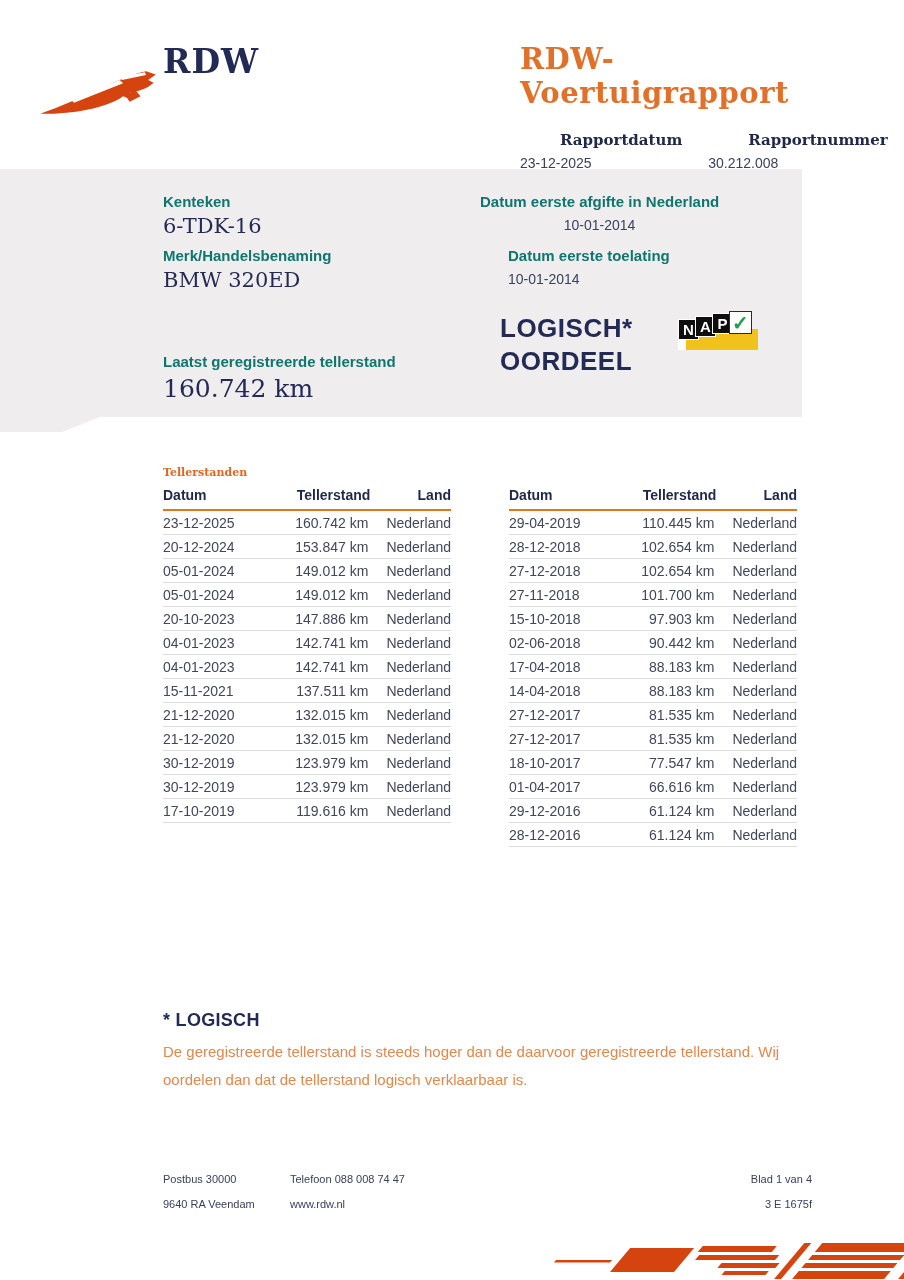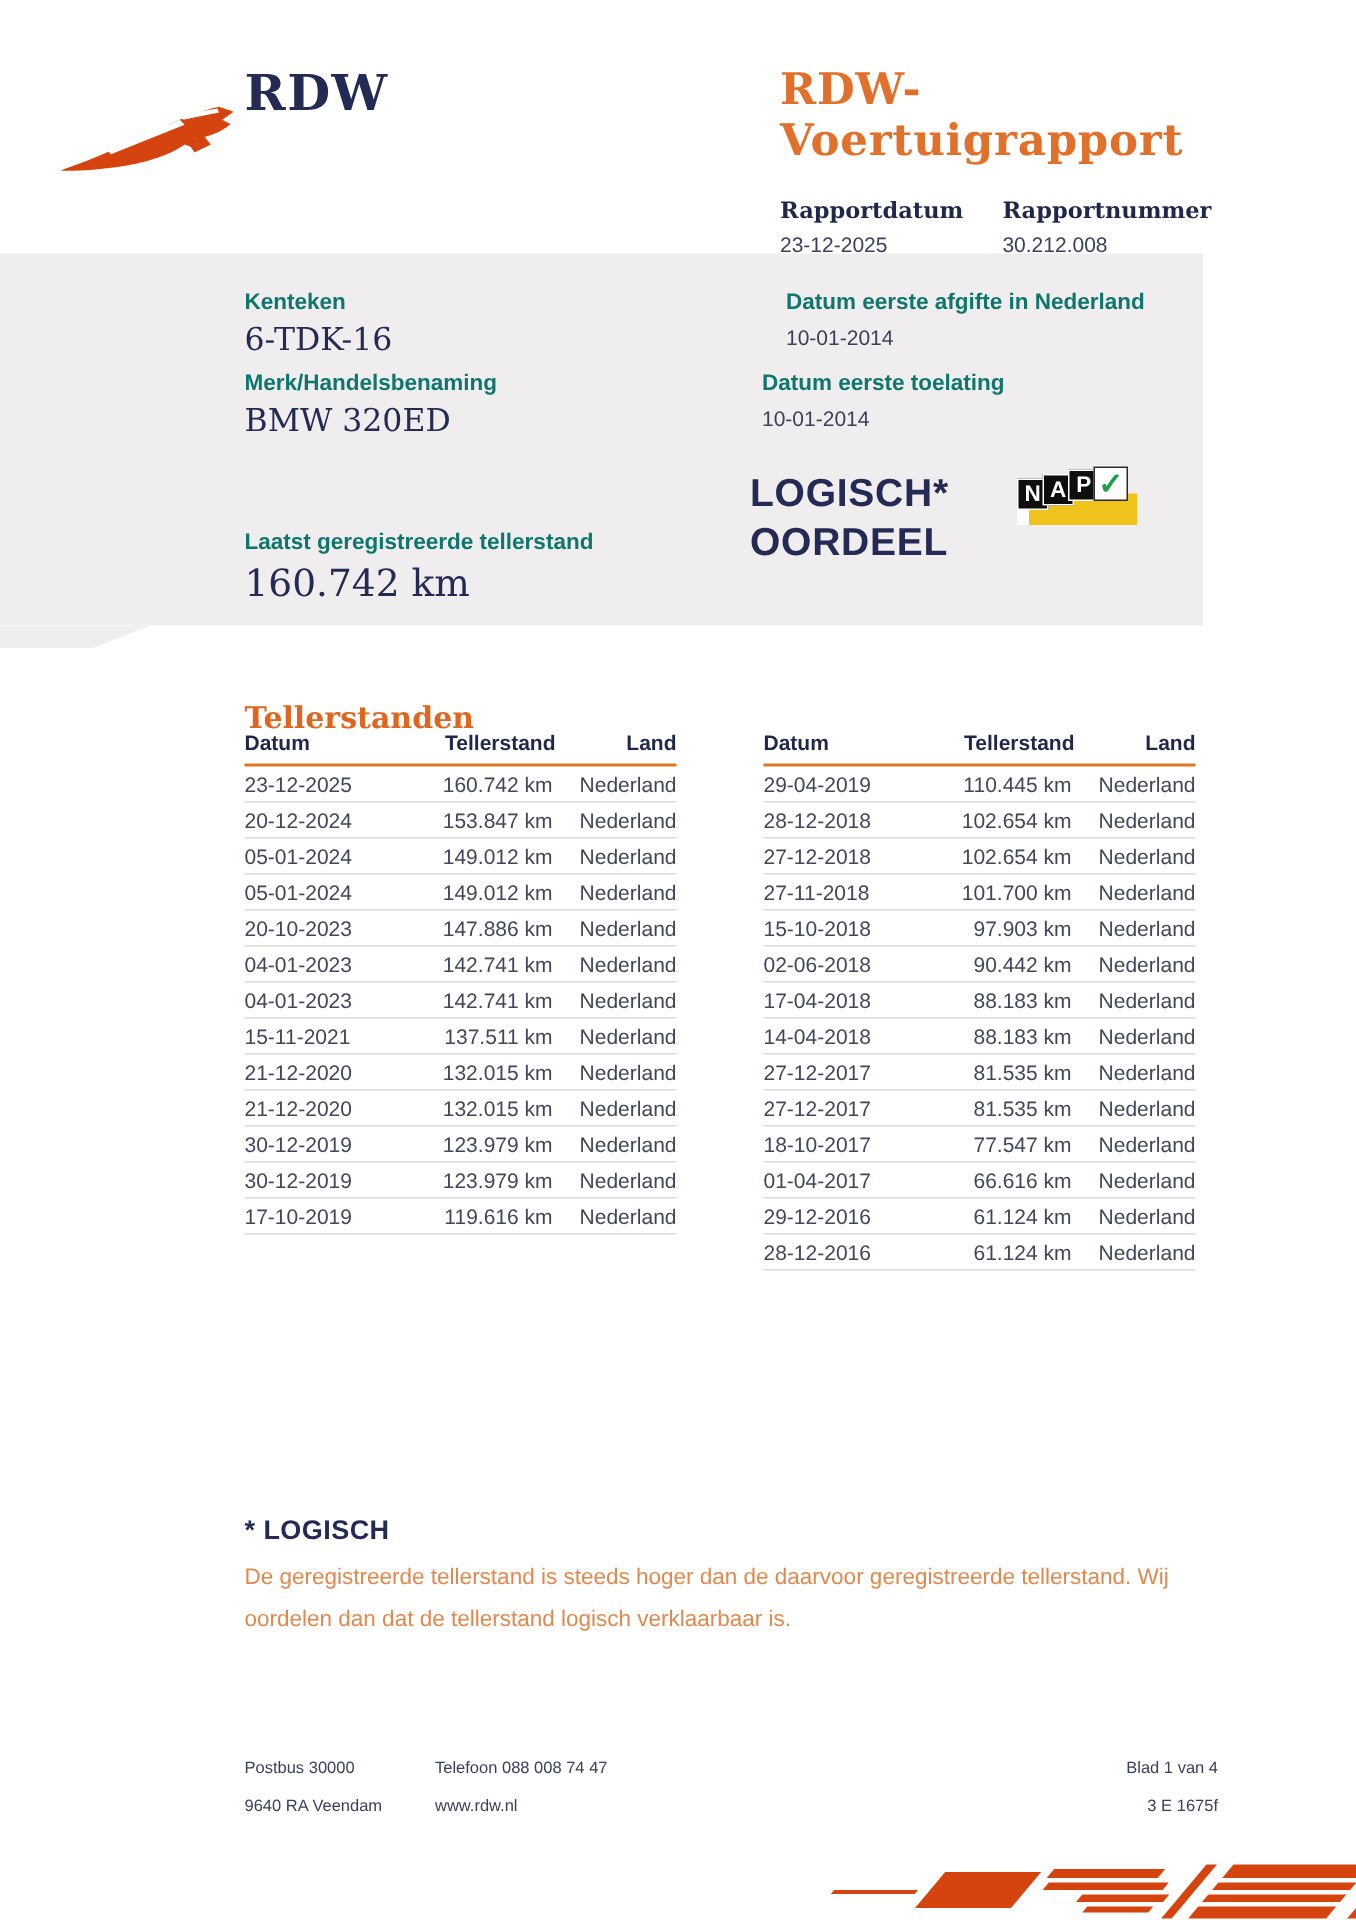--- a/index.html
+++ b/index.html
@@ -18,21 +18,21 @@
     font-size:33px; font-weight:700; color:#232B55; letter-spacing:1px;
   }
   .title-block { position:absolute; left:520px; top:42px; width:330px; }
   .report-title {
     font-family:"DejaVu Serif", serif; font-size:29px; font-weight:600;
     color:#E0702A; letter-spacing:0.5px;
   }
   .report-meta { display:flex; margin-top:21px; }
   .meta-col { margin-right:26px; }
   .meta-label {
-    font-family:"DejaVu Serif", serif; font-weight:700; font-size:15px; color:#1F2849;
+    font-family:"DejaVu Serif", serif; font-weight:700; font-size:15px; color:#1F2849;margin-left:40px;
   }
   .meta-value { font-size:14px; color:#3A415C; margin-top:6px; }
 
   
   .panel {
     position:absolute; left:0; top:169px; width:802px; height:248px;
     background:#F0EDEE;
   }
   .panel-wedge {
     position:absolute; left:0; top:417px; width:102px; height:15px;
@@ -44,21 +44,21 @@
     color:#0f766e;
   }
   .field-value-big {
     font-family:"DejaVu Serif", serif; font-size:21px; color:#232B55; margin-top:4px;
   }
   .field-value-sm { font-size:14px; color:#3A415C; margin-top:7px; }
   .pf { position:absolute; }
   .pf-kenteken { left:163px; top:193px; }
   .pf-merk { left:163px; top:247px; }
   .pf-teller { left:163px; top:353px; }
-  .pf-afgifte { left:524px; top:193px; }
+  .pf-afgifte { left:480px; top:193px;text-align:center; }
   .pf-toelating { left:508px; top:247px; }
   .oordeel {
     position:absolute; left:500px; top:312px;
     font-size:26px; font-weight:700; color:#232B55; line-height:33px;
     letter-spacing:0.5px;
   }
 
   
   .nap { position:absolute; left:676px; top:310px; width:86px; height:42px; }
   .nap-yellow { position:absolute; left:10px; top:19px; width:72px; height:21px; background:#F2C21C; }
@@ -75,21 +75,21 @@
   .nap-check {
     position:absolute; left:53px; top:1px; width:23px; height:23px;
     background:#ffffff; border:1.5px solid #2a2a2a;
     color:#1E9E4A; font-size:20px; font-weight:700;
     display:flex; align-items:center; justify-content:center;
   }
 
   
   .tellerstanden-title {
     position:absolute; left:163px; top:466px;
-    font-family:"DejaVu Serif", serif; font-weight:700; font-size:20px; color:#E0661F;
+    font-family:"DejaVu Serif", serif; font-weight:700; font-size:11px; color:#E0661F;
   }
   .mtable { position:absolute; top:487px; width:288px; border-collapse:collapse; }
   .mtable-left  { left:163px; }
   .mtable-right { left:509px; }
   .mtable th {
     font-size:14px; font-weight:700; color:#1F2849; text-align:left;
     padding:0 0 6px 0; border-bottom:2px solid #E0761F;
   }
   .mtable th.col-mid  { text-align:right; }
   .mtable th.col-land { text-align:right; }

